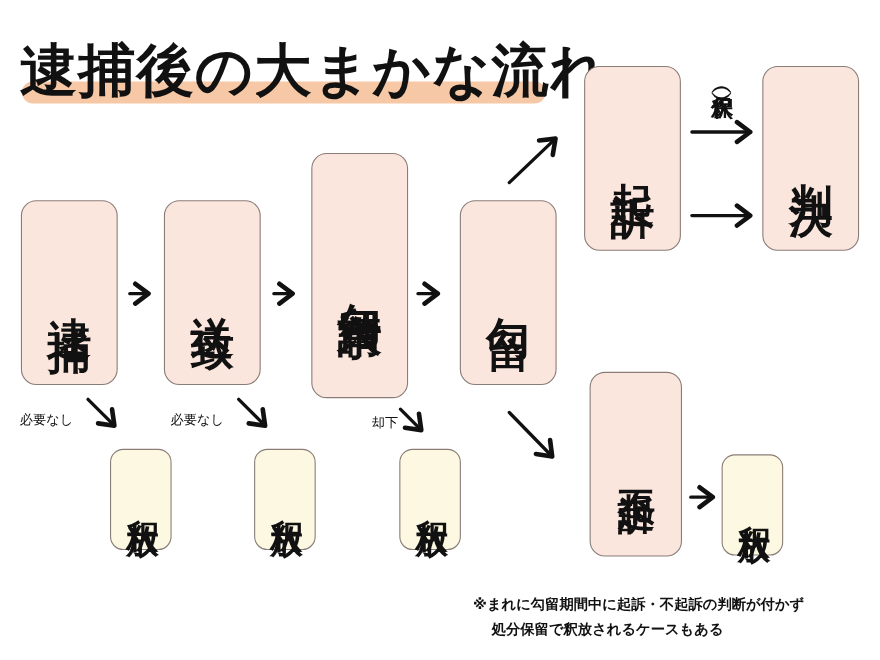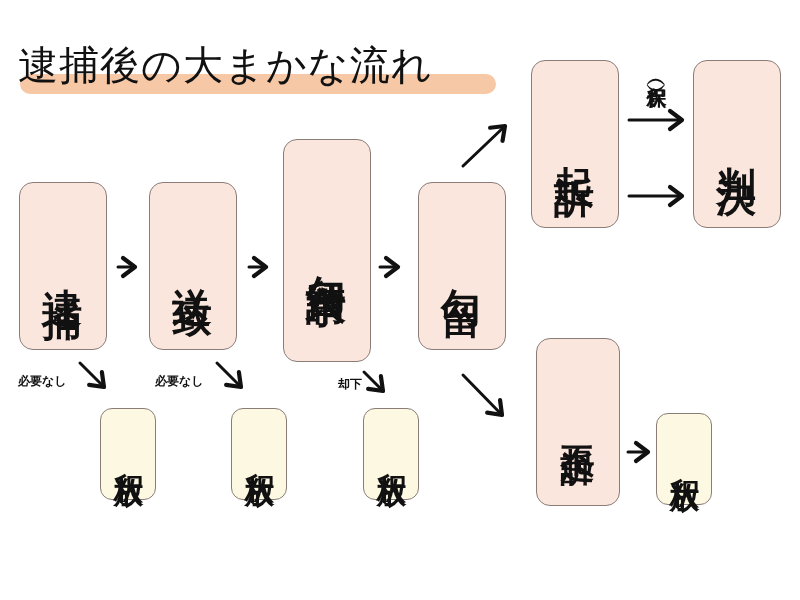--- a/index.html
+++ b/index.html
@@ -1,28 +1,28 @@
 <!DOCTYPE html>
 <html><head>
 <meta charset="utf-8">
 <style>
   html, body { margin:0; padding:0; }
   body { width:800px; height:600px; background:#ffffff; position:relative; overflow:hidden;
          font-family:"DejaVu Sans", sans-serif; color:#111; }
   .title-wrap { position:absolute; left:18px; top:36px; height:58px; }
   .title-hl { position:absolute; left:2px; top:38px; width:476px; height:20px; background:#f7c8a6; border-radius:10px; }
-  .title { position:absolute; left:0; top:0; white-space:nowrap; font-size:40px; font-weight:normal; letter-spacing:1px; line-height:58px; }
+  .title { position:absolute; left:0; top:0; white-space:nowrap; font-size:52px; font-weight:bold; letter-spacing:1px; line-height:58px; }
   .box { position:absolute; border:1.5px solid #8a7d78; border-radius:14px; box-sizing:border-box;
          display:flex; flex-direction:column; align-items:center; justify-content:center; }
   .box.pink { background:#fbe6de; }
   .box.cream { background:#fcf8e1; border-radius:12px; }
   .vtext { writing-mode:vertical-rl; text-orientation:upright; font-weight:bold; letter-spacing:10px; }
   .big { font-size:40px; }
   .small { font-size:30px; letter-spacing:6px; }
-  .label { position:absolute; font-size:12px; font-weight:bold; white-space:nowrap; }
+  .label { position:absolute; font-size:12px; font-weight:normal; white-space:nowrap; }
   .note { position:absolute; left:430px; top:540px; font-size:13px; font-weight:bold; line-height:22px; white-space:nowrap; }
   .note .l2 { padding-left:17px; }
   svg.arrows { position:absolute; left:0; top:0; }
   .hoshaku { position:absolute; left:640px; top:72px; width:34px; text-align:center; font-size:20px; font-weight:bold;
              writing-mode:vertical-rl; text-orientation:upright; line-height:34px; background:#fff; }
 </style>
 </head>
 <body>
 
 <div class="title-wrap">
@@ -86,13 +86,15 @@
 </div>
 <div class="box cream" style="left:656px;top:413px;width:56px;height:92px;">
   <span class="vtext small">釈放</span>
 </div>
 
 <div class="label" style="left:18px;top:373px;">必要なし</div>
 <div class="label" style="left:155px;top:373px;">必要なし</div>
 <div class="label" style="left:338px;top:376px;">却下</div>
 
 <div class="note">
+  <div>※まれに勾留期間中に起訴・不起訴の判断が付かず</div>
+  <div class="l2">処分保留で釈放されるケースもある</div>
 </div>
 
 </body></html>

